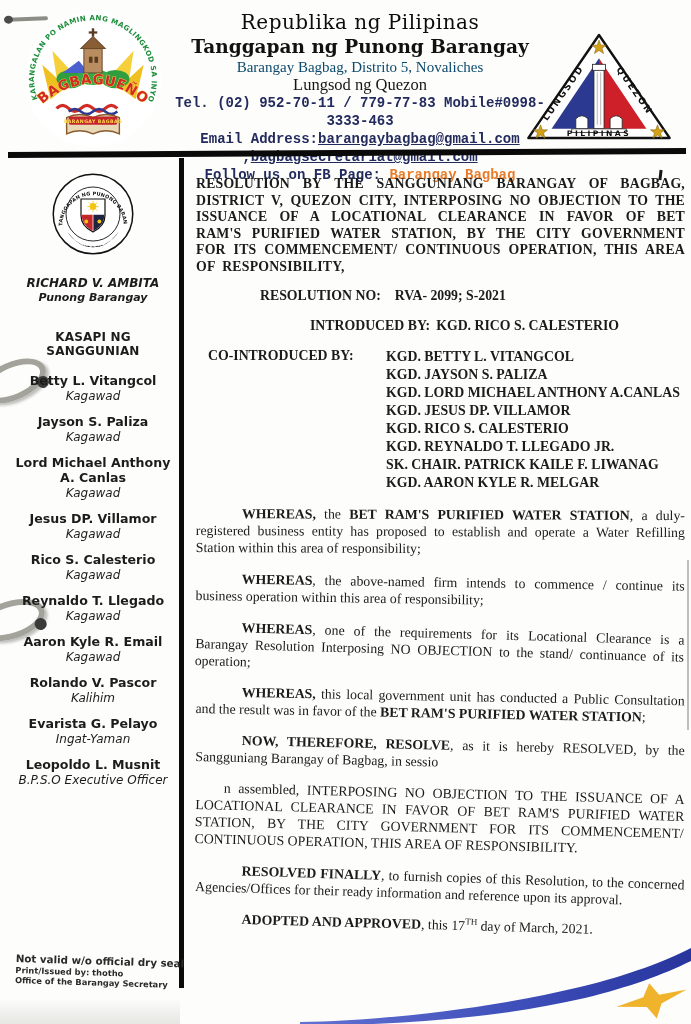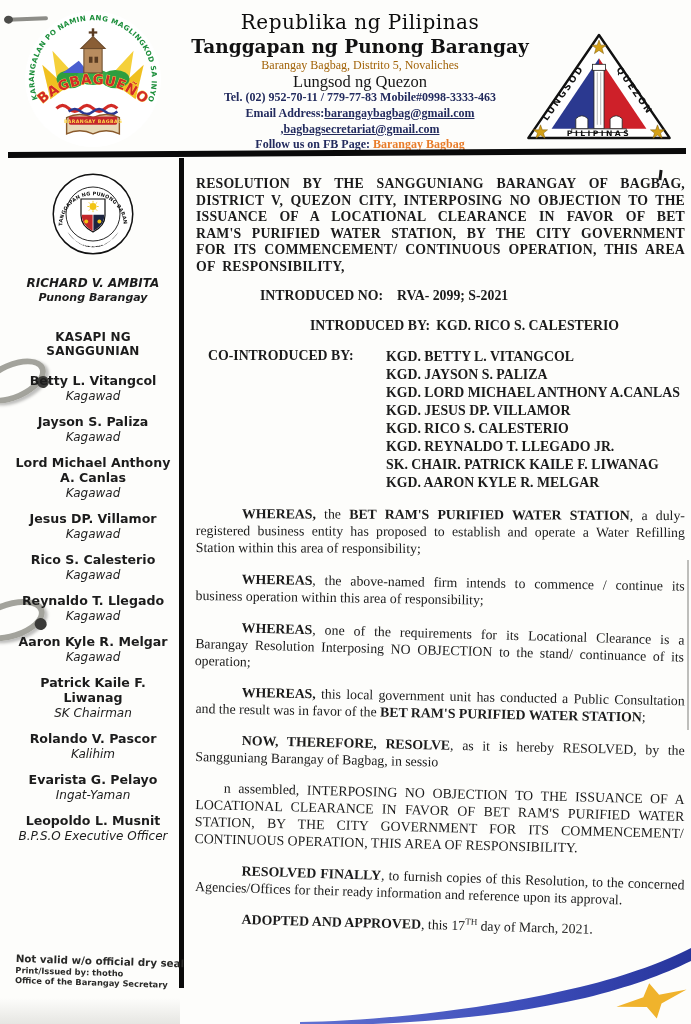--- a/index.html
+++ b/index.html
@@ -18,24 +18,24 @@
   .ring::after{content:"";position:absolute;right:-4px;bottom:-6px;width:12px;height:12px;
     background:#3a3a38;border-radius:50%;}
   .ring1{left:-22px;top:362px;transform:rotate(-24deg);}
   .ring2{left:-24px;top:601px;transform:rotate(-18deg);}
   .edge-line{position:absolute;left:687px;top:560px;width:2px;height:170px;background:#8b8b86;opacity:.55;}
   .scan-mark{position:absolute;left:659px;top:170px;width:3px;height:10px;background:#161616;transform:rotate(7deg);}
   
   .header-text{position:absolute;left:168px;top:12px;width:384px;text-align:center;line-height:1.08;}
   .h-republic{font-family:"DejaVu Serif",serif;font-weight:normal;font-size:20px;letter-spacing:.5px;color:#0c0c0c;}
   .h-office{font-family:"DejaVu Serif",serif;font-weight:bold;font-size:18.5px;margin-top:3px;color:#111;}
-  .h-line1{font-size:12px;margin-top:2px;color:#a16207;}
+  .h-line1{font-size:15px;margin-top:2px;color:#0c4a6e;}
   .h-line2{font-size:16.5px;margin-top:1px;color:#161616;}
   .h-addr{font-family:"DejaVu Sans",sans-serif;font-weight:bold;font-size:9.6px;color:#232b5e;margin-top:4px;line-height:1.3;}
-  .h-contact{font-family:Liberation Serif, serif;font-weight:bold;font-size:12px;color:#232b5e;line-height:1.3;}
+  .h-contact{font-family:Liberation Mono, monospace;font-weight:bold;font-size:14px;color:#232b5e;line-height:1.3;}
   .h-email a{color:#232b5e;text-decoration:underline;}
   .h-fb .fb-page{color:#e87c2a;}
   .logo-left{position:absolute;left:22px;top:6px;width:142px;height:142px;}
   .logo-right{position:absolute;left:523px;top:30px;width:152px;height:116px;}
   
   .rule-h{position:absolute;left:8px;top:150px;width:678px;height:6px;background:#0a0a0a;transform:rotate(-.35deg);}
   .rule-v{position:absolute;left:179px;top:158px;width:5px;height:830px;background:#0a0a0a;}
   
   .sidebar{position:absolute;left:10px;top:168px;width:166px;text-align:center;
     font-family:"DejaVu Sans",sans-serif;color:#1c1c1c;}
@@ -234,28 +234,24 @@
           <div class="member-name">Rico S. Calesterio</div>
           <div class="member-role">Kagawad</div>
         </div>
 
         <div class="member">
           <div class="member-name">Reynaldo T. Llegado</div>
           <div class="member-role">Kagawad</div>
         </div>
 
         <div class="member">
-          <div class="member-name">Aaron Kyle R. Melgar</div>
-          <div class="member-role">Kagawad</div>
-        </div>
-
-        <div class="member">
-          <div class="member-name">Patrick Kaile F. Liwanag</div>
-          <div class="member-role">SK Chairman</div>
-        </div>
+          <div class="member-name">Aaron Kyle R. Email</div>
+          <div class="member-role">Kagawad</div>
+        </div>
+
 
         <div class="member">
           <div class="member-name">Rolando V. Pascor</div>
           <div class="member-role">Kalihim</div>
         </div>
 
         <div class="member">
           <div class="member-name">Evarista G. Pelayo</div>
           <div class="member-role">Ingat-Yaman</div>
         </div>
@@ -269,21 +265,21 @@
 
   <div class="sidebar-footer">
     <div class="sf1">Not valid w/o official dry seal</div>
     <div class="sf2">Print/Issued by: thotho</div>
     <div class="sf3">Office of the Barangay Secretary</div>
   </div>
 
   <main class="content">
     <div class="res-title">RESOLUTION BY THE SANGGUNIANG BARANGAY OF BAGBAG, DISTRICT V, QUEZON CITY, INTERPOSING NO OBJECTION TO THE ISSUANCE OF A LOCATIONAL CLEARANCE IN FAVOR OF BET RAM'S PURIFIED WATER STATION, BY THE CITY GOVERNMENT FOR ITS COMMENCEMENT/ CONTINUOUS OPERATION, THIS AREA OF RESPONSIBILITY,</div>
 
-    <div class="res-no"><span>INTRODUCED NO:</span><span class="val">RVA- 2099; S-2021</span></div>
+    <div class="res-no"><span>RESOLUTION NO:</span><span class="val">RVA- 2099; S-2021</span></div>
 
     <div class="introduced"><span>INTRODUCED BY:</span><span class="val">KGD. RICO S. CALESTERIO</span></div>
 
     <div class="cointro">
       <div class="cointro-label">CO-INTRODUCED BY:</div>
       <div class="cointro-list">
 
           <div class="cointro-item">KGD. BETTY L. VITANGCOL</div>
 
           <div class="cointro-item">KGD. JAYSON S. PALIZA</div>

